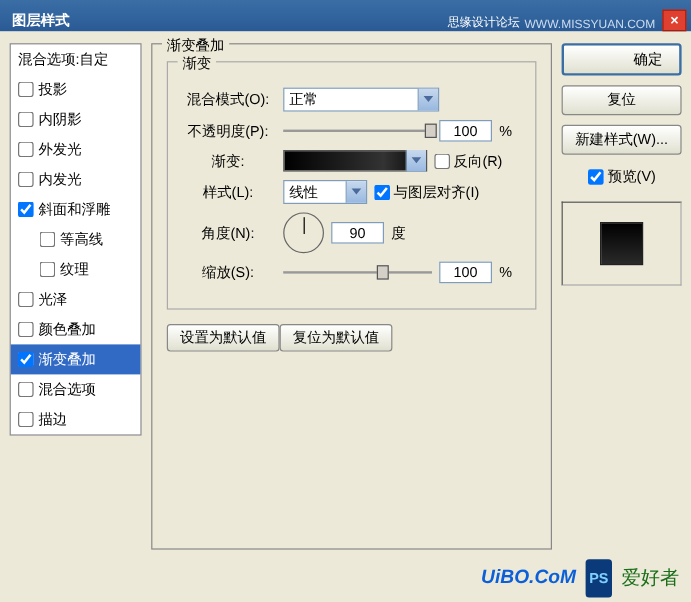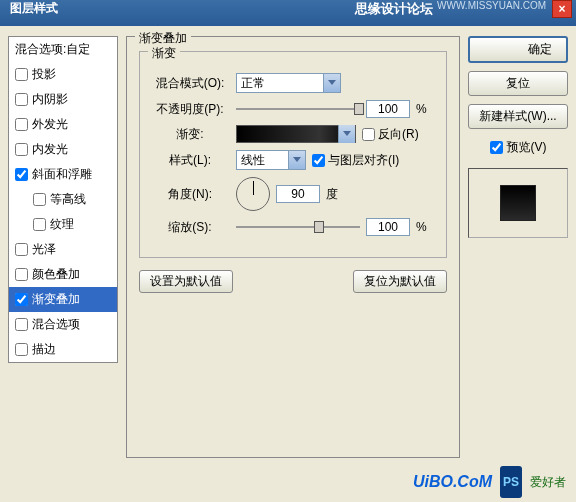--- a/index.html
+++ b/index.html
@@ -1,20 +1,20 @@
 <!DOCTYPE html>
 <html><head>
 <meta charset="utf-8">
 <style>
 * { margin: 0; padding: 0; box-sizing: border-box; font-family: "Microsoft YaHei", SimSun, sans-serif; font-size: 12px; }
 body { background: #ece9d8; width: 576px; height: 502px; overflow: hidden; }
 
-.titlebar { background: linear-gradient(to bottom, #3a6ea5, #2a5a95); height: 26px; display: flex; align-items: flex-start; padding: 0 4px; color: #fff; }
+.titlebar { background: linear-gradient(to bottom, #3a6ea5, #2a5a95); height: 26px; display: flex; align-items: flex-end; padding: 0 4px; color: #fff; }
 .titlebar-title { flex: 1; font-weight: bold; padding-left: 6px; }
-.titlebar-logo { font-size: 13px; font-weight: bold; color: #fff; margin-right: 4px; }
+.titlebar-logo { font-size: 10px; font-weight: normal; color: #fff; margin-right: 4px; }
 .titlebar-url { font-size: 10px; color: #cde; margin-right: 6px; }
 .close-btn { width: 20px; height: 18px; background: #e04030; border: 1px solid #a02010; color: #fff; display: flex; align-items: center; justify-content: center; font-weight: bold; cursor: pointer; }
 
 .content { display: flex; padding: 10px 8px; gap: 8px; height: calc(100% - 60px); }
 
 .left-panel { width: 110px; display: flex; flex-direction: column; }
 .styles-box { border: 1px solid #888; background: #fff; display: flex; flex-direction: column; }
 .styles-header { padding: 4px 6px; border-bottom: 1px solid #ccc; }
 .style-item { padding: 4px 4px 4px 6px; display: flex; align-items: center; gap: 4px; cursor: pointer; }
 .style-item.sub { padding-left: 24px; }
@@ -39,33 +39,33 @@
 
 .gradient-bar { width: 120px; height: 18px; border: 1px solid #555; background: linear-gradient(to right, #000, #333 70%, #000); display: flex; align-items: center; }
 .gradient-bar .dropdown-arrow { position: static; margin-left: auto; height: 18px; }
 
 .cb { display: flex; align-items: center; gap: 3px; }
 .cb input { width: 13px; height: 13px; }
 
 .angle-dial { width: 34px; height: 34px; border: 1px solid #666; border-radius: 50%; position: relative; background: #ece9d8; }
 .angle-dial::after { content: ""; position: absolute; width: 1px; height: 14px; background: #000; top: 3px; left: 50%; }
 
-.btn-row { display: flex; gap: 0; justify-content: space-between; margin-top: 12px; }
+.btn-row { display: flex; gap: 0; justify-content: flex-start; margin-top: 12px; }
 .ps-btn { border: 1px solid #888; border-radius: 3px; background: linear-gradient(#fff,#e0e0d0); padding: 2px 10px; cursor: pointer; }
 
 .right-panel { width: 100px; display: flex; flex-direction: column; gap: 8px; align-items: stretch; }
 .r-btn { border: 1px solid #888; border-radius: 3px; background: linear-gradient(#fff,#e0e0d0); padding: 3px 4px; text-align: center; cursor: pointer; }
 .r-btn.bold { border: 2px solid #3a6ea5; padding-left: 48px; }
 .preview-cb { display: flex; gap: 4px; align-items: center; justify-content: center; margin-top: 2px; }
 .preview-box { border: 1px inset #aaa; background: #ece9d8; height: 70px; margin-top: 4px; display: flex; align-items: center; justify-content: center; }
 .preview-swatch { width: 36px; height: 36px; background: linear-gradient(#000, #2a2a2a); border: 1px solid #222; }
 
 .footer { position: absolute; bottom: 4px; right: 10px; display: flex; align-items: center; gap: 8px; }
 .footer .uibo { color: #0b5fd8; font-weight: bold; font-style: italic; font-size: 16px; }
-.footer .ahz { color: #1a6e1a; font-size: 12px; }
+.footer .ahz { color: #1a6e1a; font-size: 16px; }
 .ps-logo { width: 22px; height: 32px; background: #0a3a7a; color: #7fd0ff; display: flex; align-items: center; justify-content: center; font-weight: bold; border-radius: 3px; }
 </style>
 </head>
 <body>
 
 <div class="titlebar">
   <span class="titlebar-title">图层样式</span>
   <span class="titlebar-logo">思缘设计论坛</span>
   <span class="titlebar-url">WWW.MISSYUAN.COM</span>
   <div class="close-btn">×</div>
@@ -131,21 +131,21 @@
     </div>
   </div>
 
   <div class="middle-panel">
     <span class="group-label">渐变叠加</span>
     <div class="inner-group">
       <span class="inner-label">渐变</span>
 
       <div class="row">
         <span class="row-label">混合模式(O):</span>
-        <div class="dropdown" style="width:105px">
+        <div class="dropdown" style="width:130px">
           <span>正常</span>
           <div class="dropdown-arrow"></div>
         </div>
       </div>
 
       <div class="row">
         <span class="row-label">不透明度(P):</span>
         <div class="slider-track">
           <div class="slider-thumb" style="left:95%"></div>
         </div>

